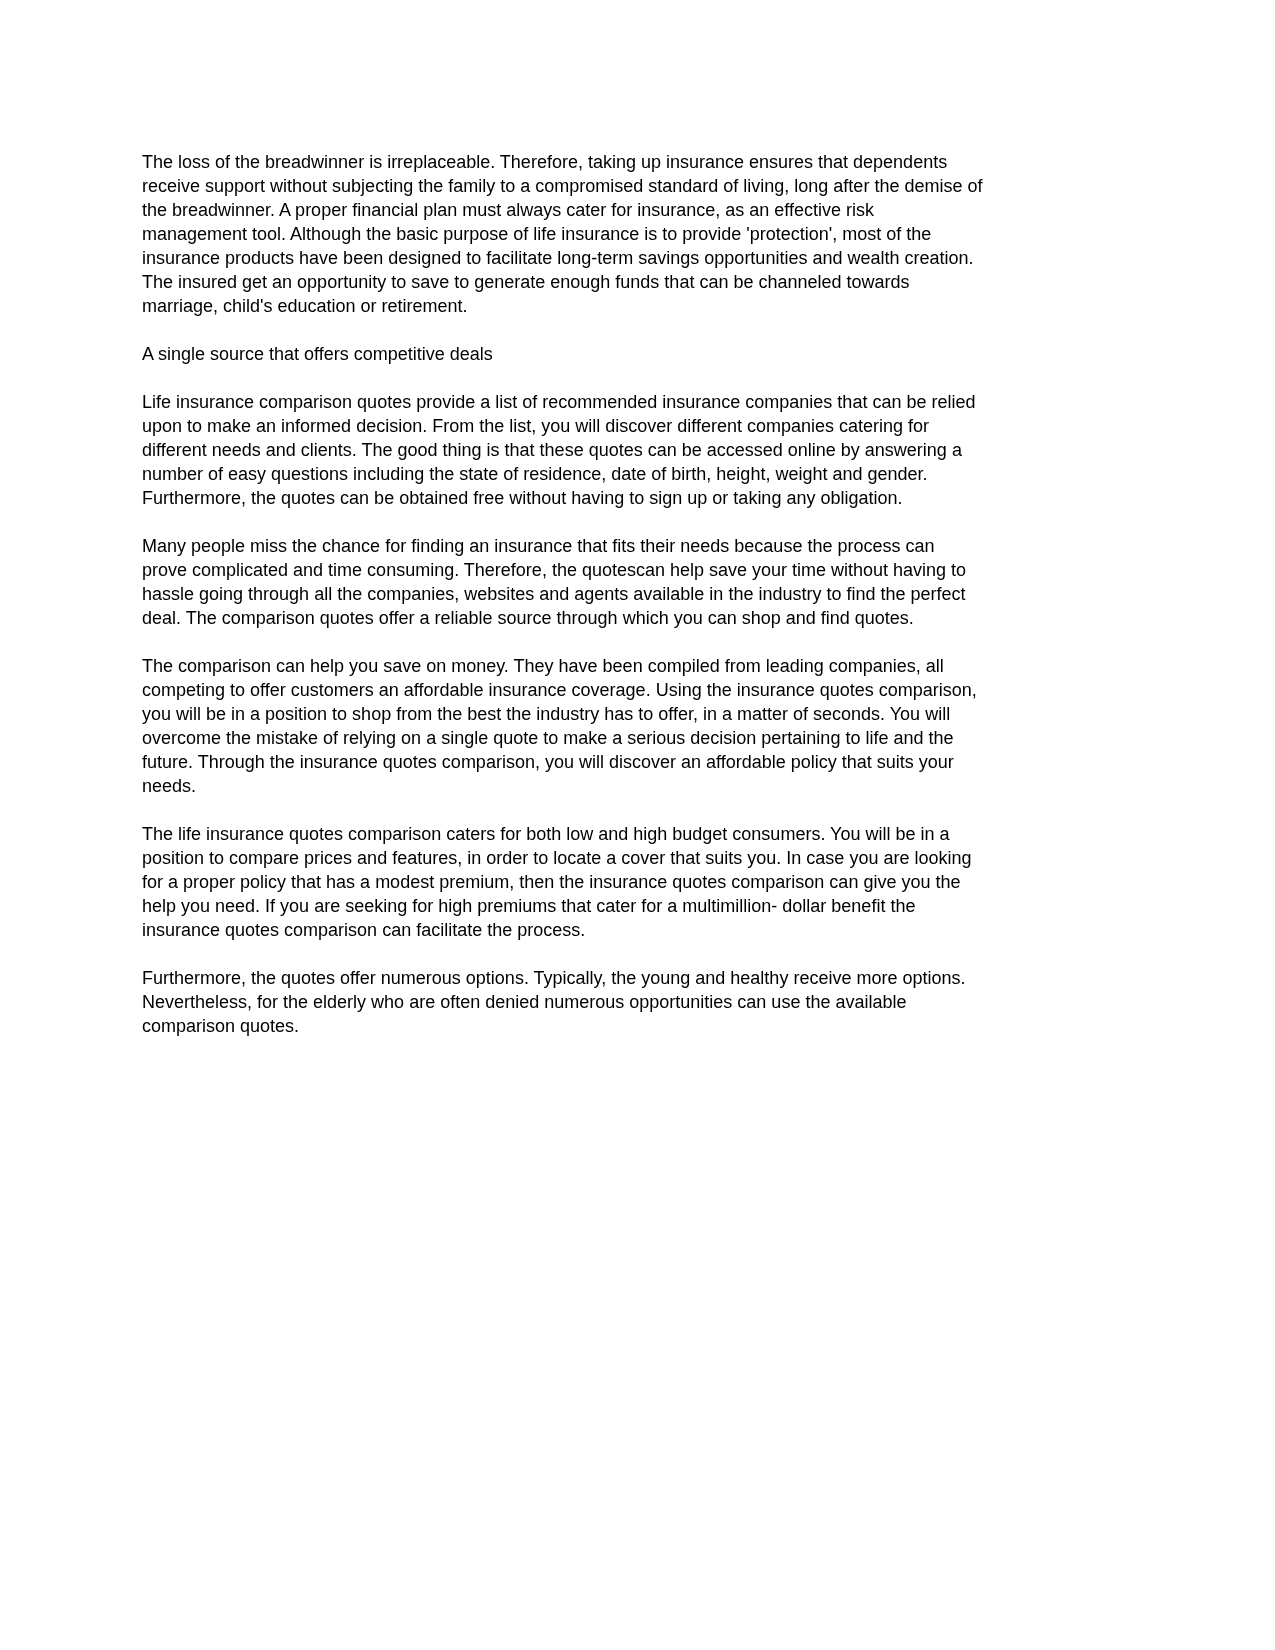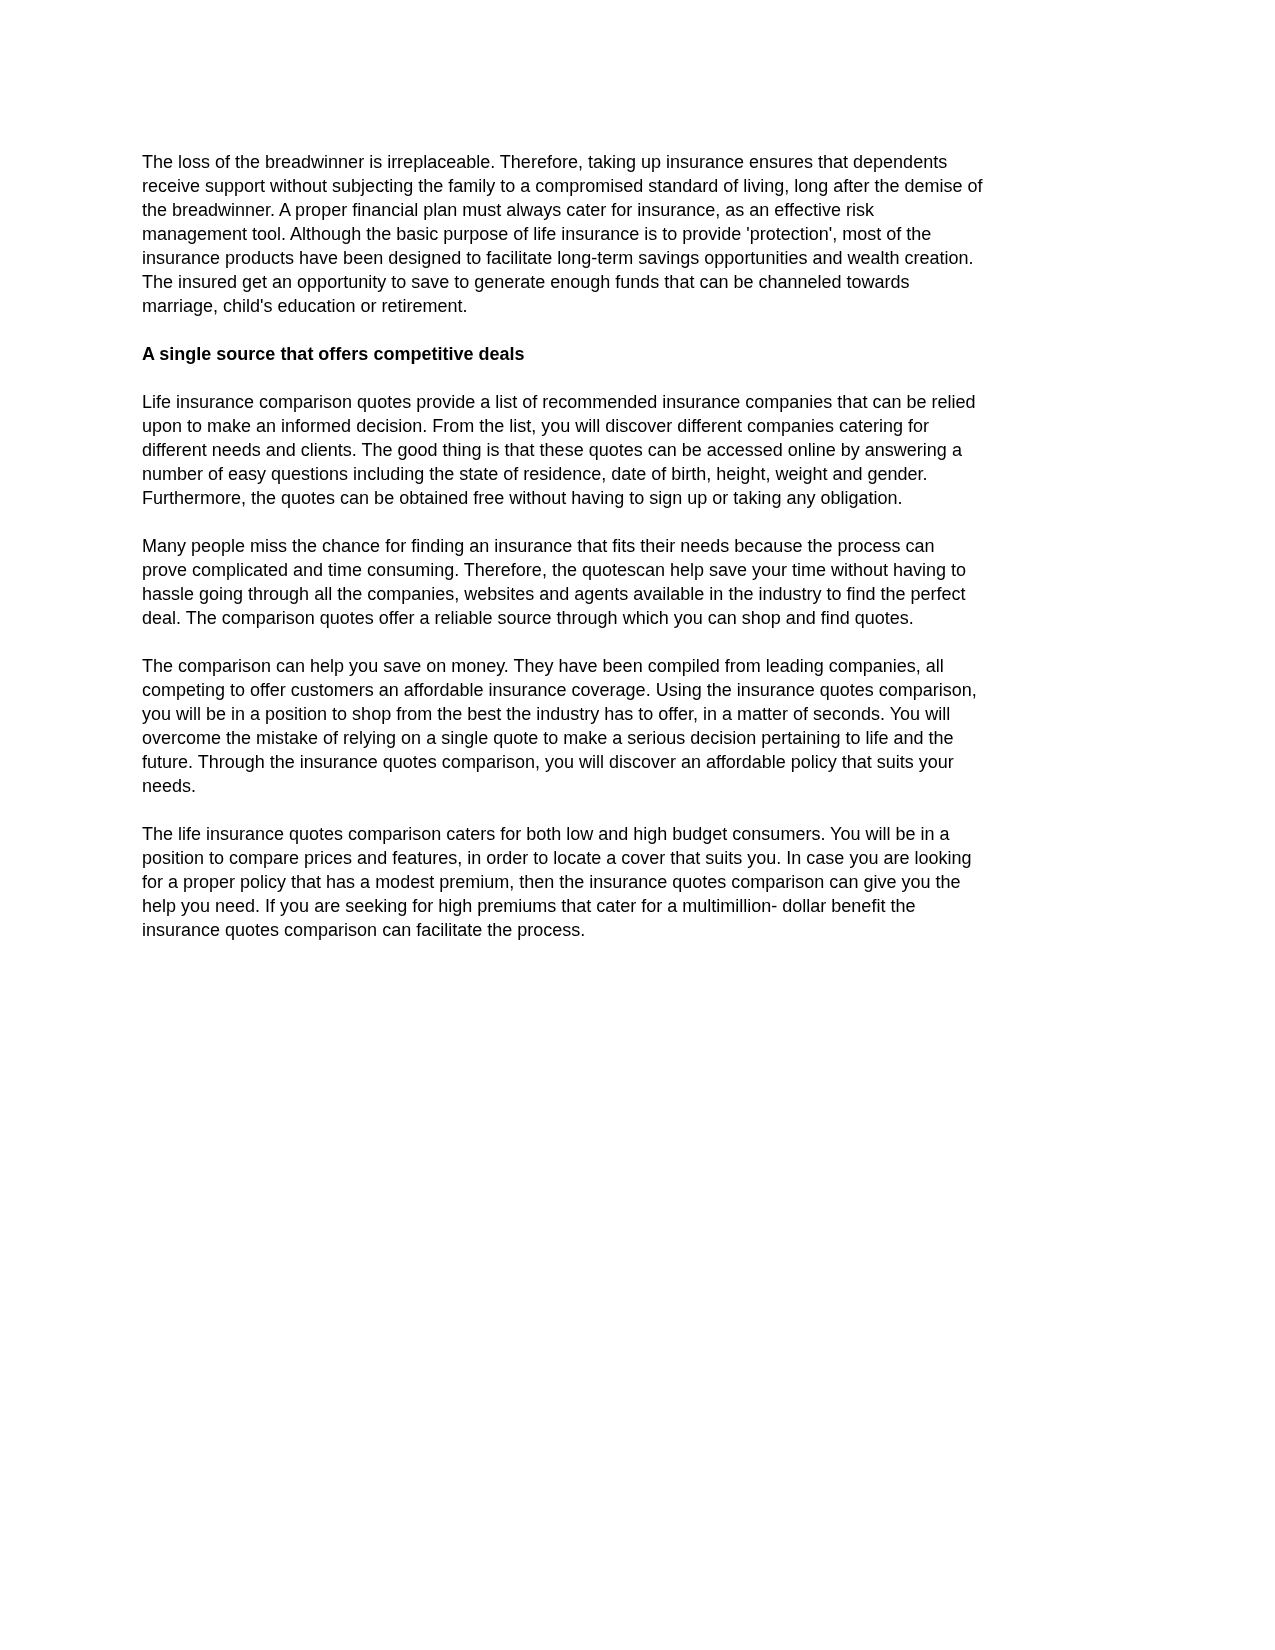--- a/index.html
+++ b/index.html
@@ -19,21 +19,21 @@
     line-height: 24px;
     color: #000000;
     overflow: hidden;
   }
   .block {
     margin: 0 0 24px 0;
     white-space: pre-line;
     letter-spacing: 0;
   }
   .heading {
-    font-weight: bold; 
+    font-weight: normal; 
   }
 </style>
 </head>
 <body>
 
 <div class="page">
   <p class="block">The loss of the breadwinner is irreplaceable. Therefore, taking up insurance ensures that dependents
 receive support without subjecting the family to a compromised standard of living, long after the demise of
 the breadwinner. A proper financial plan must always cater for insurance, as an effective risk
 management tool. Although the basic purpose of life insurance is to provide 'protection', most of the
@@ -54,13 +54,16 @@
 competing to offer customers an affordable insurance coverage. Using the insurance quotes comparison,
 you will be in a position to shop from the best the industry has to offer, in a matter of seconds. You will
 overcome the mistake of relying on a single quote to make a serious decision pertaining to life and the
 future. Through the insurance quotes comparison, you will discover an affordable policy that suits your
 needs.</p>
   <p class="block">The life insurance quotes comparison caters for both low and high budget consumers. You will be in a
 position to compare prices and features, in order to locate a cover that suits you. In case you are looking
 for a proper policy that has a modest premium, then the insurance quotes comparison can give you the
 help you need. If you are seeking for high premiums that cater for a multimillion- dollar benefit the
 insurance quotes comparison can facilitate the process.</p>
+  <p class="block">Furthermore, the quotes offer numerous options. Typically, the young and healthy receive more options.
+Nevertheless, for the elderly who are often denied numerous opportunities can use the available
+comparison quotes.</p>
 </div>
 
 </body></html>

